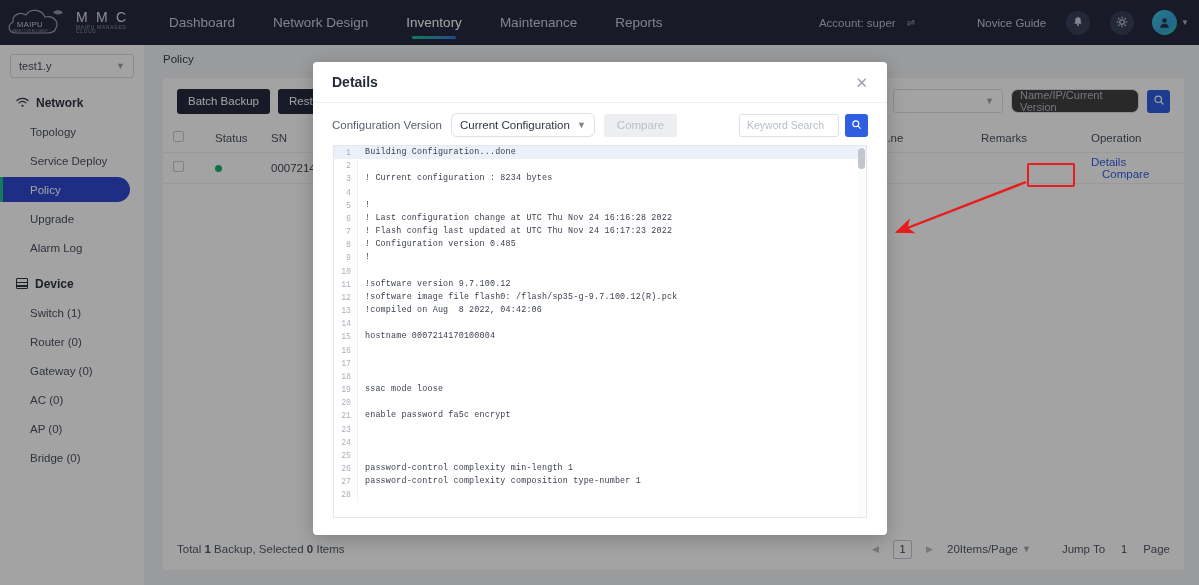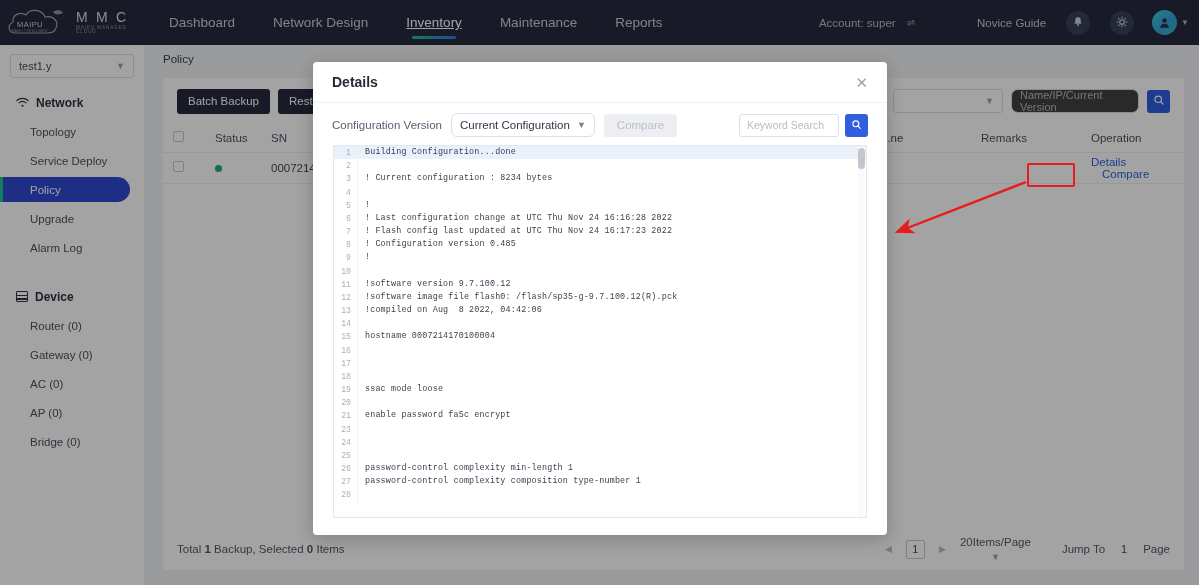--- a/index.html
+++ b/index.html
@@ -20,21 +20,21 @@
   .brand-cloud { position: relative; width: 66px; height: 34px; }
   .brand-text { margin-left: 4px; line-height: 1.05; }
   .brand-mmc { color: #d9dde6; font-size: 14px; letter-spacing: 2.2px; font-weight: 400; }
   .brand-sub { color: #8f96a8; font-size: 4.6px; letter-spacing: 0.9px; margin-top: 1px; }
 
   .nav-items { display: flex; align-items: center; height: 45px; margin-left: 6px; }
   .nav-item {
     position: relative; color: #c9ced9; font-size: 13.5px; padding: 0 19px;
     height: 45px; display: flex; align-items: center; cursor: pointer; white-space: nowrap;
   }
-  .nav-item.active { color: #ffffff; text-decoration: underline; }
+  .nav-item.active { color: #ffffff; }
   .nav-item.active::after {
     content: ""; position: absolute; bottom: 6px; left: 50%; transform: translateX(-50%);
     width: 44px; height: 3px; border-radius: 2px;
     background: linear-gradient(90deg, #1fc48a 0%, #3a6fe8 100%);
     filter: blur(0.7px);
   }
   .nav-right { margin-left: auto; display: flex; align-items: center; padding-right: 10px; }
   .acct { color: #b9bfcc; font-size: 11.5px; display: flex; align-items: center; gap: 11px; cursor: pointer; }
   .acct-swap { font-size: 10px; color: #9aa2b3; }
   .novice { color: #c5cbd6; font-size: 11.5px; margin-left: 62px; cursor: pointer; }
@@ -127,21 +127,21 @@
   .panel-footer {
     position: absolute; bottom: 0; left: 0; width: 100%; height: 42px;
     display: flex; align-items: center; padding: 0 14px; font-size: 11.5px; color: #51586a;
   }
   .footer-right { margin-left: auto; display: flex; align-items: center; gap: 9px; font-size: 11.5px; color: #51586a; }
   .pg-arrow { width: 17px; height: 17px; display:flex; align-items:center; justify-content:center; color:#b6bcc6; font-size:9px; cursor:pointer; }
   .pg-num {
     width: 19px; height: 19px; border: 1px solid #c4c9d2; border-radius: 2px;
     display:flex; align-items:center; justify-content:center; font-size: 11px; color:#404756; cursor:pointer;
   }
-  .pp-sel { display:flex; align-items:center; gap:4px; cursor:pointer;flex-direction:column; }
+  .pp-sel { display:flex; align-items:center; gap:4px; cursor:pointer; }
   .jump-inp {
     width: 20px; height: 18px; display:flex; align-items:center; justify-content:center;
     font-size: 11px; color:#404756; cursor:text;
   }
 
   
   .overlay {
     position: absolute; top: 0; left: 0; width: 1199px; height: 585px;
     background: rgba(0,0,0,0.36); z-index: 20;
   }
@@ -294,24 +294,25 @@
             </svg>
         </span>
         <span>Network</span>
       </div>
       <div class="menu-item">Topology</div>
       <div class="menu-item">Service Deploy</div>
       <div class="menu-item active">Policy</div>
       <div class="menu-item">Upgrade</div>
       <div class="menu-item">Alarm Log</div>
 
-      <div class="menu-group" style="margin-top:24px">
+      <div class="menu-group" style="margin-top:11px">
         <span class="dev-ico"></span>
         <span>Device</span>
       </div>
+      <div class="menu-item">Switch (1)</div>
       <div class="menu-item">Router (0)</div>
       <div class="menu-item">Gateway (0)</div>
       <div class="menu-item">AC (0)</div>
       <div class="menu-item">AP (0)</div>
       <div class="menu-item">Bridge (0)</div>
     </div>
   </div>
 
   <div class="main">
     <div class="crumb">Policy</div>

